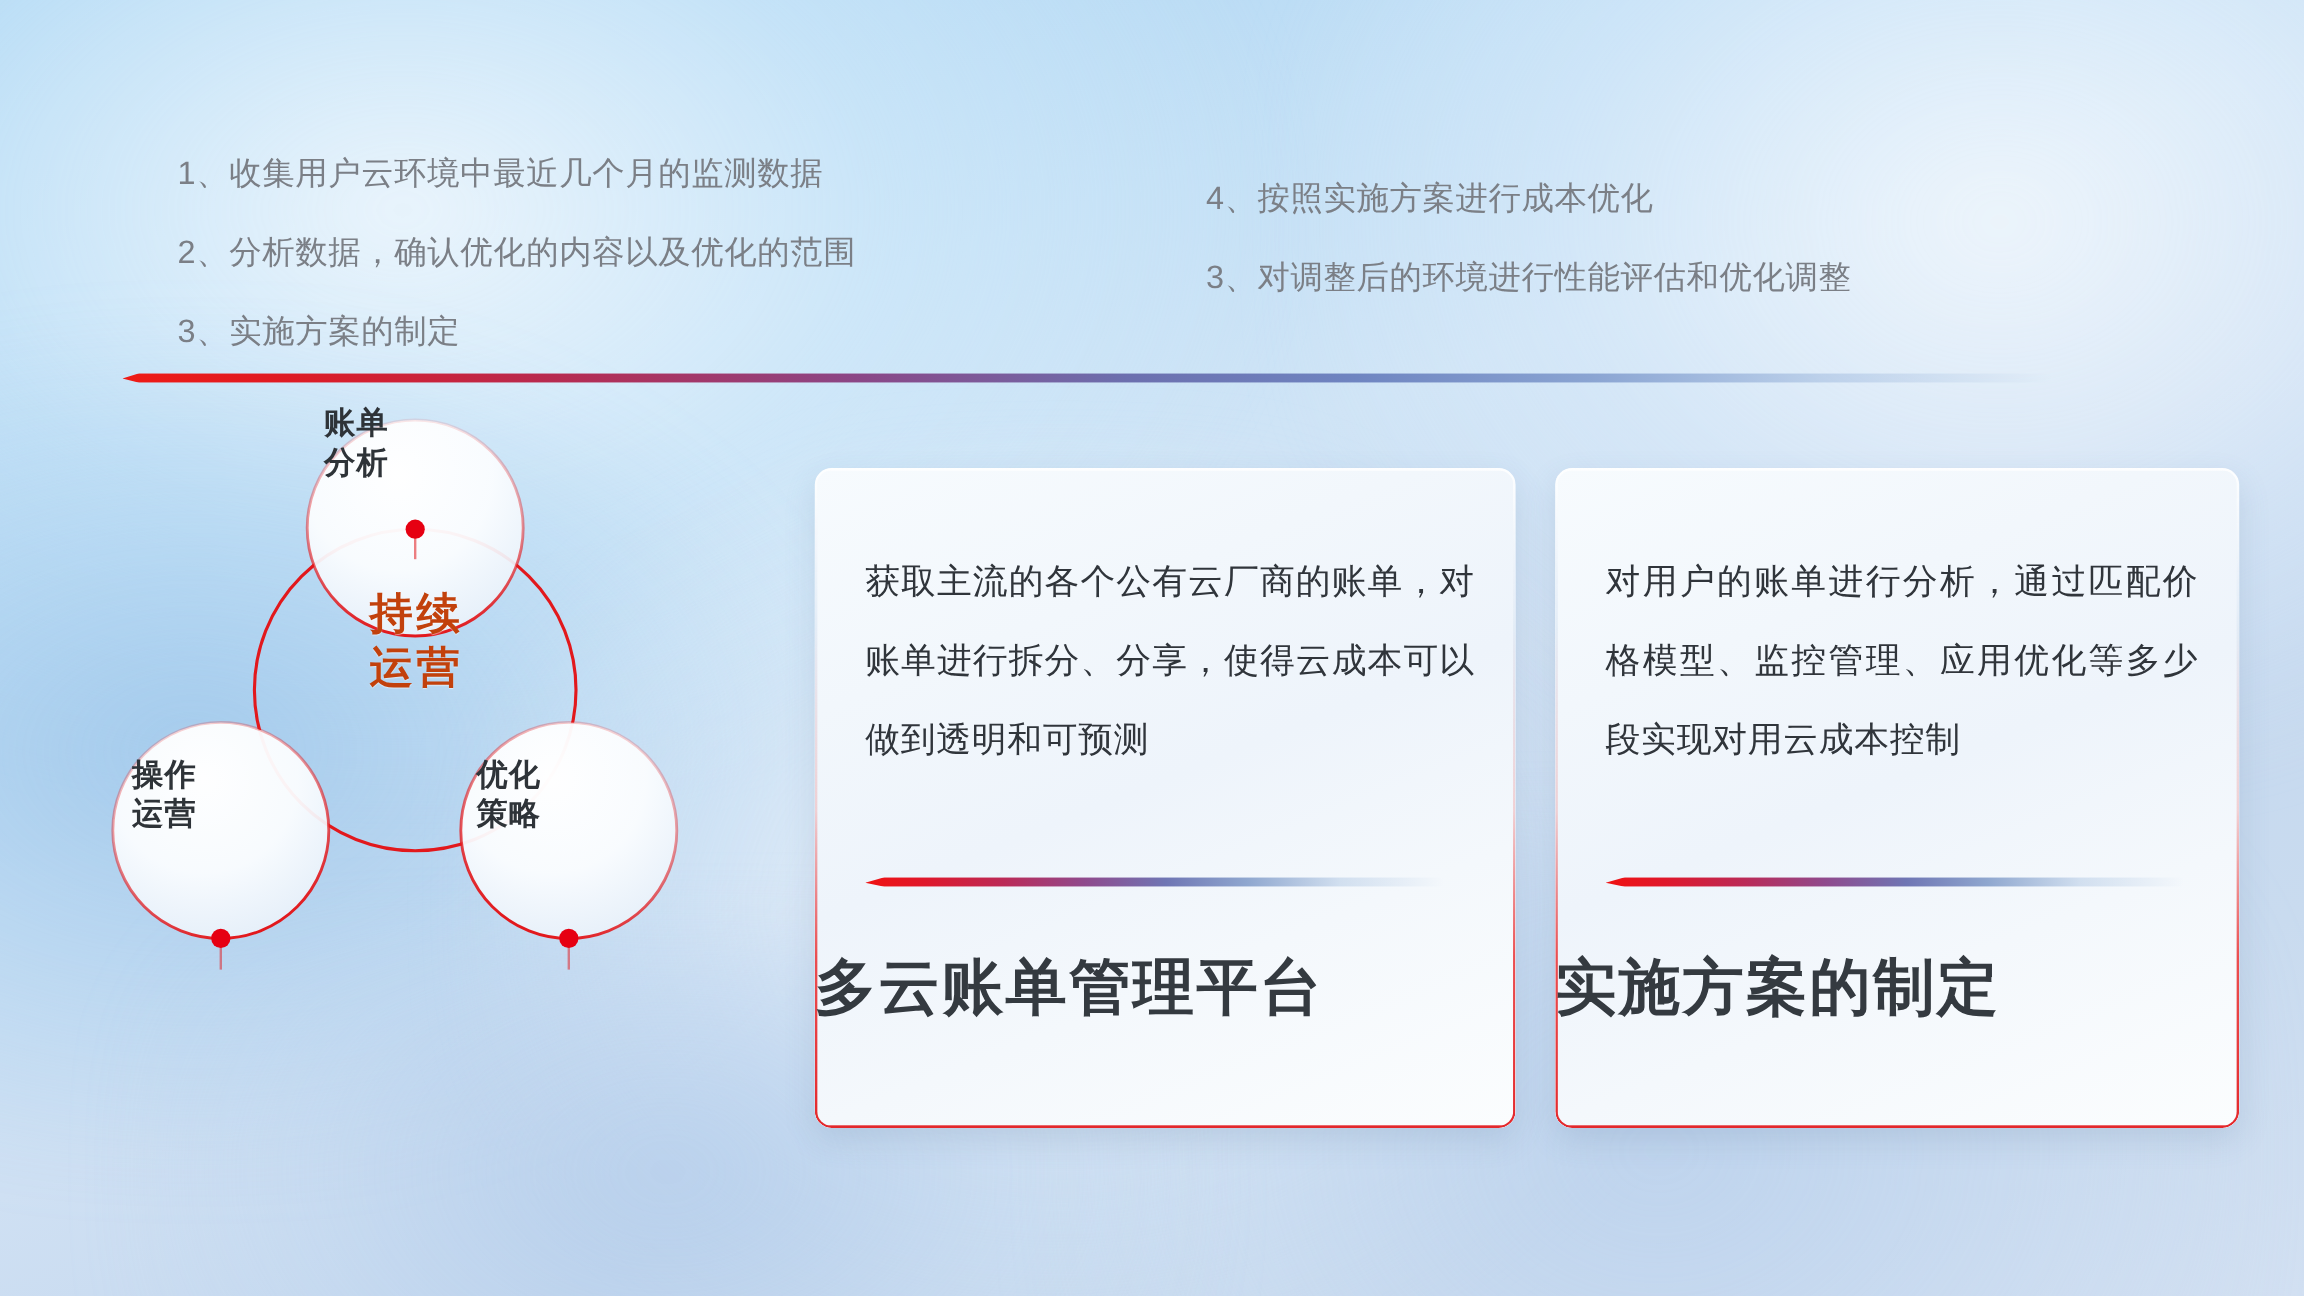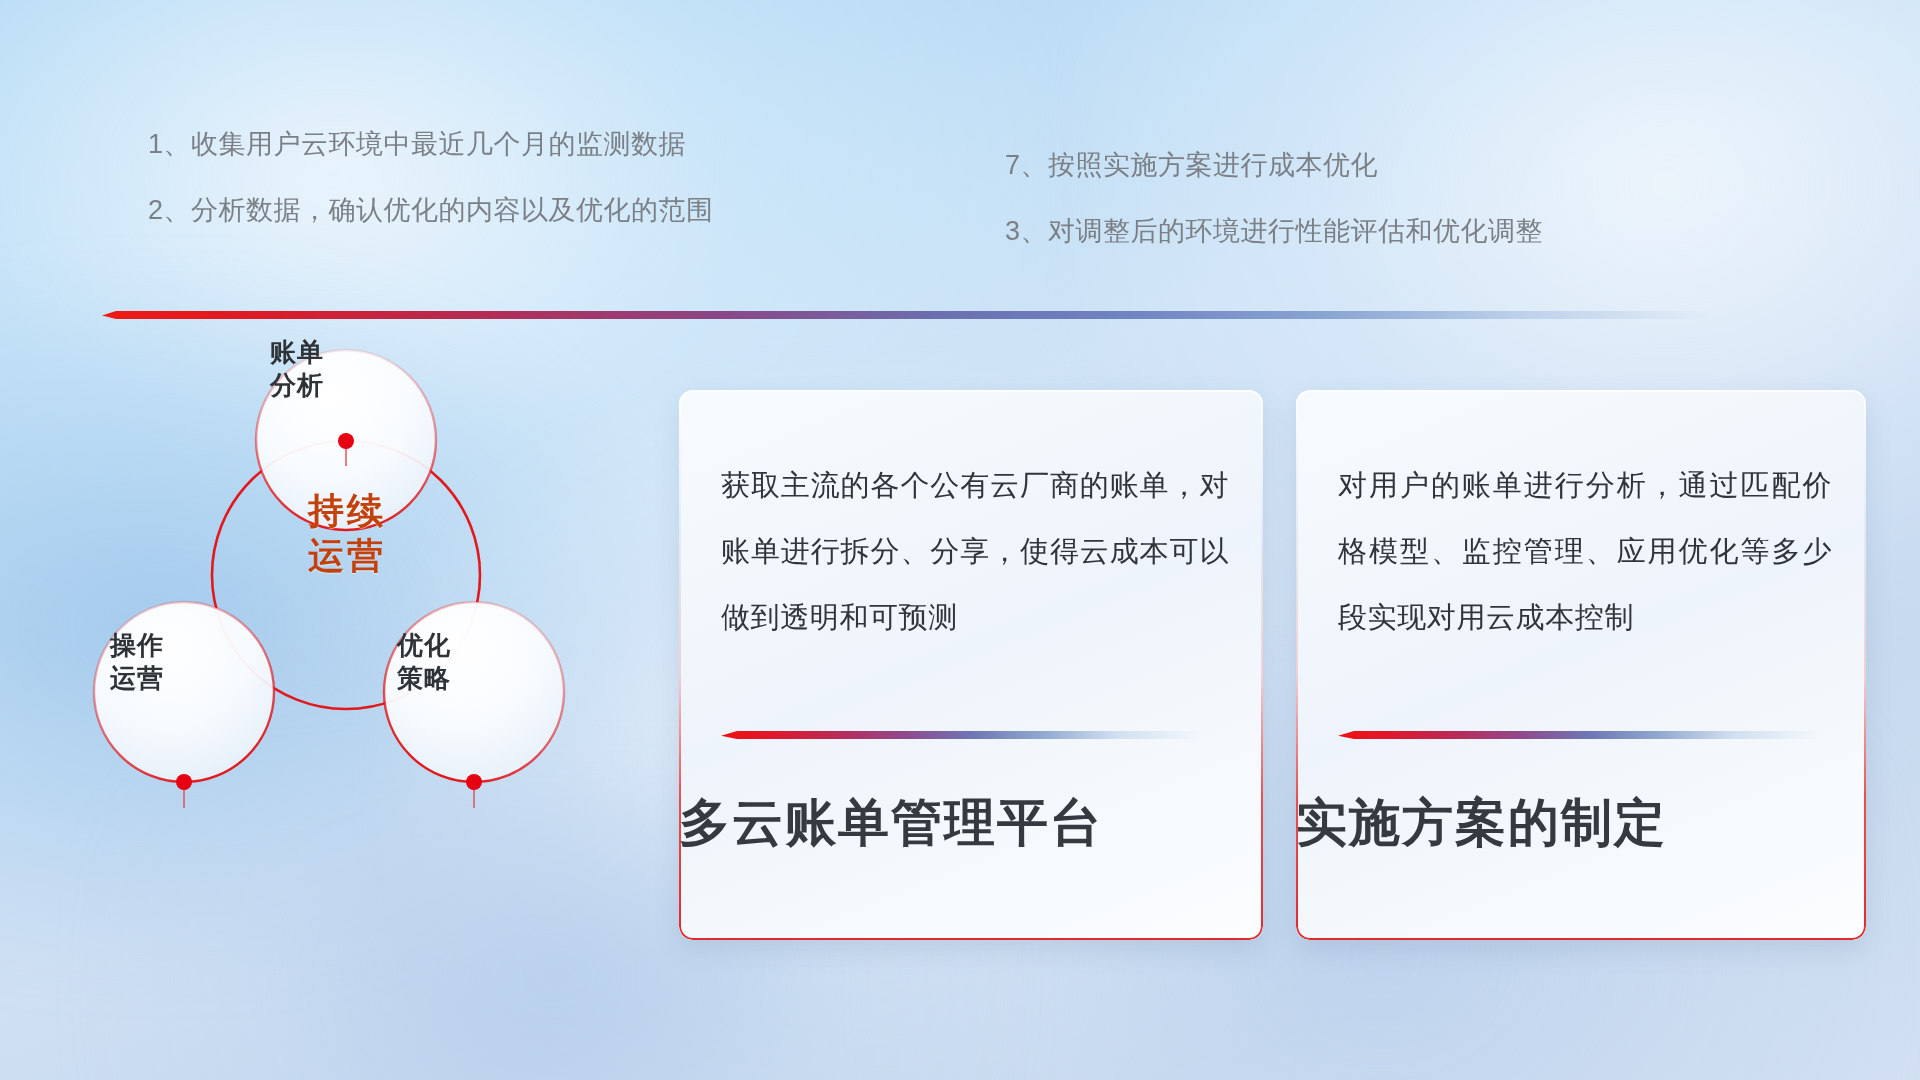--- a/index.html
+++ b/index.html
@@ -241,24 +241,25 @@
   <div class="bg-glow-b"></div>
   <div class="bg-glow-c"></div>
   <div class="bg-glow-d"></div>
   <div class="bg-glow-e"></div>
   <div class="bg-glow-f"></div>
 </div>
 
 <div class="list-col" id="list-left">
   <div class="list-item">1、收集用户云环境中最近几个月的监测数据</div>
   <div class="list-item">2、分析数据，确认优化的内容以及优化的范围</div>
+  <div class="list-item">3、实施方案的制定</div>
 </div>
 
 <div class="list-col" id="list-right">
-  <div class="list-item">7、按照实施方案进行成本优化</div>
+  <div class="list-item">4、按照实施方案进行成本优化</div>
   <div class="list-item">3、对调整后的环境进行性能评估和优化调整</div>
 </div>
 
 <div id="main-divider">
   <div class="md-body"></div>
 </div>
 
 <div id="venn">
   <svg width="560" height="520" viewBox="0 0 560 520">
     <defs>

